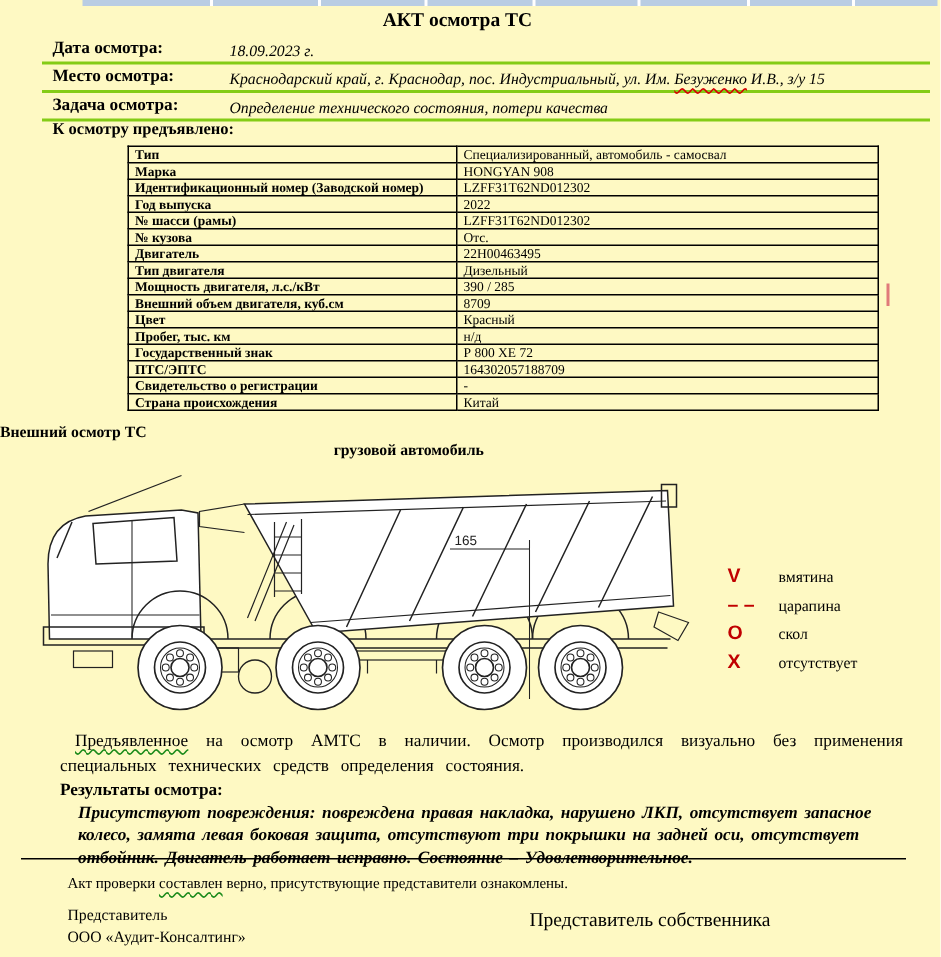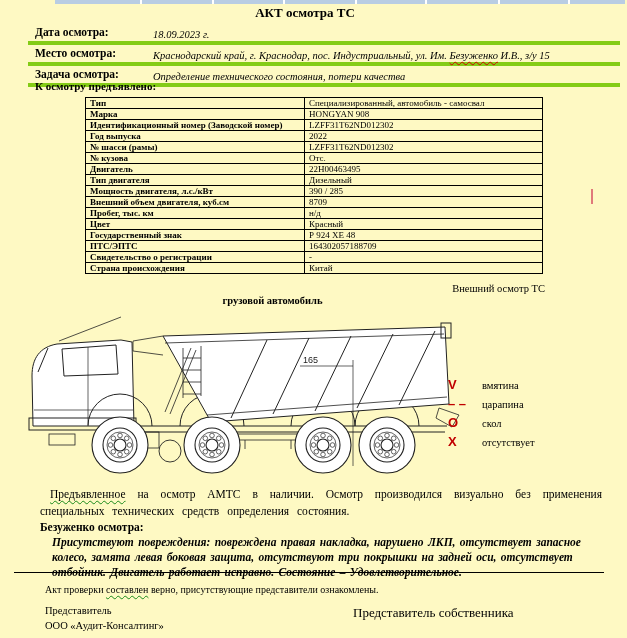--- a/index.html
+++ b/index.html
@@ -6,37 +6,37 @@
   .page{position:relative;width:627px;height:638px;background:#fef9c3;overflow:hidden;
         font-family:"Liberation Serif",serif;color:#000;}
   
   .top-strip{position:absolute;left:55px;top:0;width:570px;height:4px;background:#b9cde3;}
   .top-strip .sep{position:absolute;top:0;width:2px;height:4px;background:#fff;}
   
   .doc-title{position:absolute;left:0;top:5px;width:610px;text-align:center;
              font-size:13px;font-weight:bold;}
   
   .hdr{position:absolute;left:28px;top:24px;width:592px;}
-  .hrow{height:17px;border-bottom:4px solid #84cc16;padding-left:7px;white-space:nowrap;}
+  .hrow{height:17px;border-bottom:2px solid #84cc16;padding-left:7px;white-space:nowrap;}
   .hlabel{display:inline-block;width:118px;font-weight:bold;font-size:11.5px;vertical-align:top;line-height:16px;}
   .hvalue{font-style:italic;font-size:10.5px;line-height:16px;}
   .sec-head{position:absolute;left:35px;top:80px;font-size:11px;font-weight:bold;}
   
-  table.veh{position:absolute;left:85px;top:97px;width:458px;border-collapse:collapse;table-layout:fixed;}
+  table.veh{position:absolute;left:85px;top:97px;width:501px;border-collapse:collapse;table-layout:fixed;}
   table.veh td{border:1px solid #000;font-size:9px;height:10px;line-height:10px;
                padding:0 2px 0 4px;overflow:hidden;white-space:nowrap;}
   table.veh td.lbl{width:212px;font-weight:bold;}
   .change-bar{position:absolute;left:591px;top:189px;width:2px;height:15px;background:#e07a7a;}
   
-  .insp-title{position:absolute;left:0;top:283px;width:545px;text-align:right;font-size:10.5px;font-weight:normal;}
+  .insp-title{position:absolute;left:0;top:283px;width:545px;text-align:left;font-size:10.5px;font-weight:bold;}
   .insp-sub{position:absolute;left:0;top:295px;width:545px;text-align:center;font-size:10.5px;font-weight:bold;}
   svg.truck{position:absolute;left:15px;top:314px;}
   
   .legend{position:absolute;left:448px;top:375px;}
-  .lrow{height:19px;white-space:nowrap;}
+  .lrow{height:19px;white-space:nowrap;padding-left:37px;}
   .lsym{display:inline-block;width:34px;color:#c00000;font-weight:bold;font-size:13px;
         font-family:"Liberation Sans",sans-serif;}
   .llab{font-size:10.5px;}
   
   .intro{position:absolute;left:40px;top:486px;width:562px;font-size:11.5px;line-height:17px;
          text-align:justify;text-indent:10px;word-spacing:5px;}
   .res-head{position:absolute;left:40px;top:521px;font-size:11.5px;font-weight:bold;}
   .res-text{position:absolute;left:52px;top:535px;width:560px;font-size:11.5px;line-height:15px;
             font-weight:bold;font-style:italic;word-spacing:1.5px;}
   .res-rule{position:absolute;left:14px;top:572px;width:590px;border-top:1.5px solid #000;}
@@ -111,30 +111,30 @@
         </tr>
         <tr>
           <td class="lbl"><span>Мощность двигателя, </span><span class="sq-red">л.с.</span><span>/кВт</span></td>
           <td><span>390 / 285</span></td>
         </tr>
         <tr>
           <td class="lbl"><span>Внешний объем двигателя, </span><span class="sq-red">куб.см</span></td>
           <td><span>8709</span></td>
         </tr>
         <tr>
+          <td class="lbl"><span>Цвет</span></td>
+          <td><span>Красный</span></td>
+        </tr>
+        <tr>
           <td class="lbl"><span>Пробег, тыс. км</span></td>
           <td><span>н/д</span></td>
         </tr>
         <tr>
-          <td class="lbl"><span>Цвет</span></td>
-          <td><span>Красный</span></td>
-        </tr>
-        <tr>
           <td class="lbl"><span>Государственный знак</span></td>
-          <td><span class="sq-red">Р</span><span> 924 ХЕ 48</span></td>
+          <td><span class="sq-red">Р</span><span> 800 ХЕ 72</span></td>
         </tr>
         <tr>
           <td class="lbl"><span>ПТС/ЭПТС</span></td>
           <td><span>164302057188709</span></td>
         </tr>
         <tr>
           <td class="lbl"><span>Свидетельство о регистрации</span></td>
           <td><span>-</span></td>
         </tr>
         <tr>
@@ -211,21 +211,21 @@
 
   <div class="legend" id="legend">
       <div class="lrow"><span class="lsym">V</span><span class="llab">вмятина</span></div>
       <div class="lrow"><span class="lsym">– –</span><span class="llab">царапина</span></div>
       <div class="lrow"><span class="lsym">O</span><span class="llab">скол</span></div>
       <div class="lrow"><span class="lsym">X</span><span class="llab">отсутствует</span></div>
     </div>
 
   <div class="intro"><span class="sq-green">Предъявленное</span><span> на осмотр АМТС в наличии. Осмотр производился визуально без применения специальных технических средств определения состояния.</span></div>
 
-  <div class="res-head">Безуженко осмотра:</div>
+  <div class="res-head">Результаты осмотра:</div>
   <div class="res-text">Присутствуют повреждения: повреждена правая накладка, нарушено ЛКП, отсутствует запасное колесо, замята левая боковая защита, отсутствуют три покрышки на задней оси, отсутствует отбойник.  Двигатель работает исправно.  Состояние – Удовлетворительное.</div>
   <div class="res-rule"></div>
 
   <div class="confirm"><span>Акт проверки </span><span class="sq-green">составлен</span><span> верно,  присутствующие представители ознакомлены.</span></div>
   <div class="role-left">Представитель</div>
   <div class="org-left">ООО «Аудит-Консалтинг»</div>
   <div class="role-right">Представитель собственника</div>
 
 </div>
 

